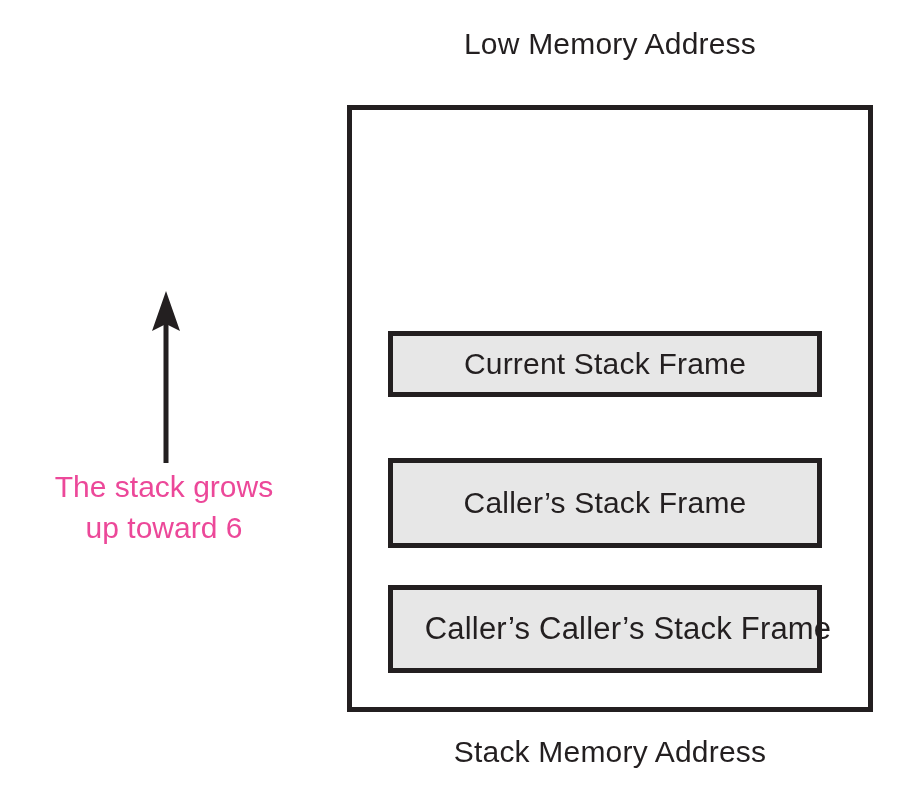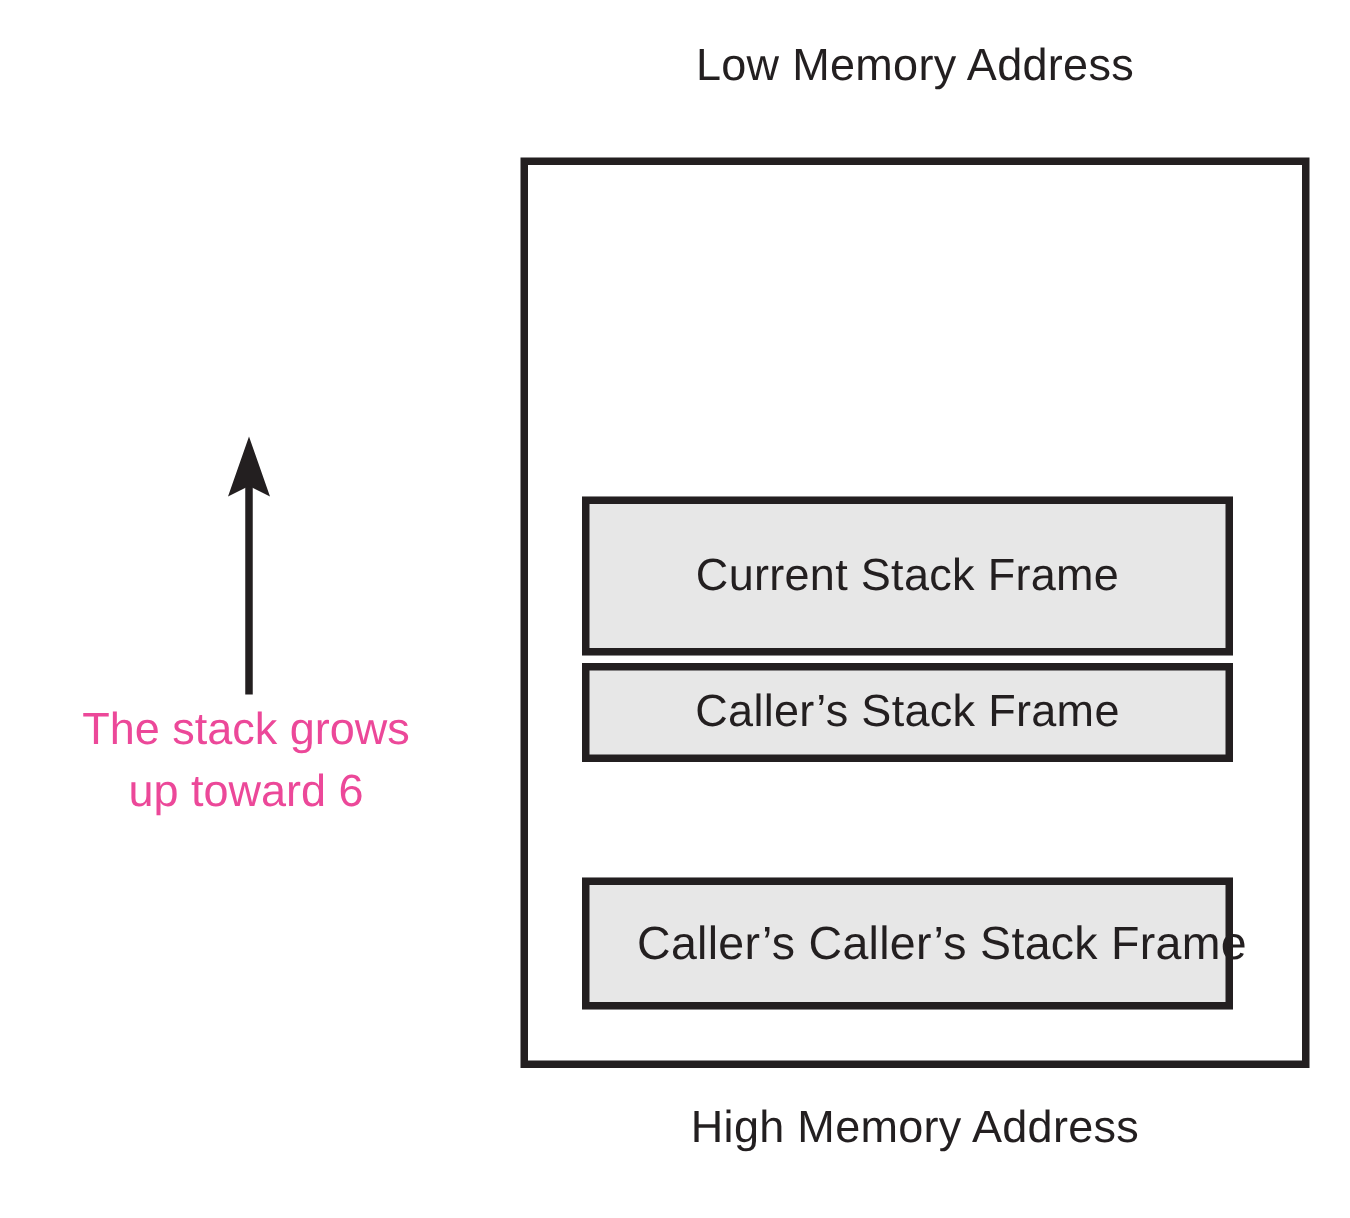--- a/index.html
+++ b/index.html
@@ -71,22 +71,22 @@
     text-align: center;
   }
   .frame-box .frame-label {
     display: block;
     width: 100%;
     color: #231f20;
     white-space: nowrap;
     letter-spacing: 0.2px;
   }
 
-  .frame-box.f0 { top: 221px; height: 106px; }
-  .frame-box.f1 { top: 332px; height: 66px; }
+  .frame-box.f0 { top: 221px; height: 66px; }
+  .frame-box.f1 { top: 348px; height: 90px; }
   .frame-box.f2 { top: 475px; height: 88px; }
 
   .frame-box.f0 .frame-label { font-size: 30px; }
   .frame-box.f1 .frame-label { font-size: 30px; }
   .frame-box.f2 .frame-label { font-size: 31px; margin-left: 46px; }
 
   
   .growth-arrow {
     position: absolute;
     left: 118px;
@@ -138,15 +138,15 @@
       <line x1="48" y1="178" x2="48" y2="38" stroke="#231f20" stroke-width="5"></line>
       <polygon points="48,6 34,46 48,39 62,46" fill="#231f20"></polygon>
     </svg>
   </div>
 
   <div class="growth-caption">
     <span class="ln">The stack grows</span>
     <span class="ln">up toward 6</span>
   </div>
 
-  <div class="mem-label high">High Memory Address</div>
+  <div class="mem-label high">Stack Memory Address</div>
 
 </div>
 
 </body></html>

